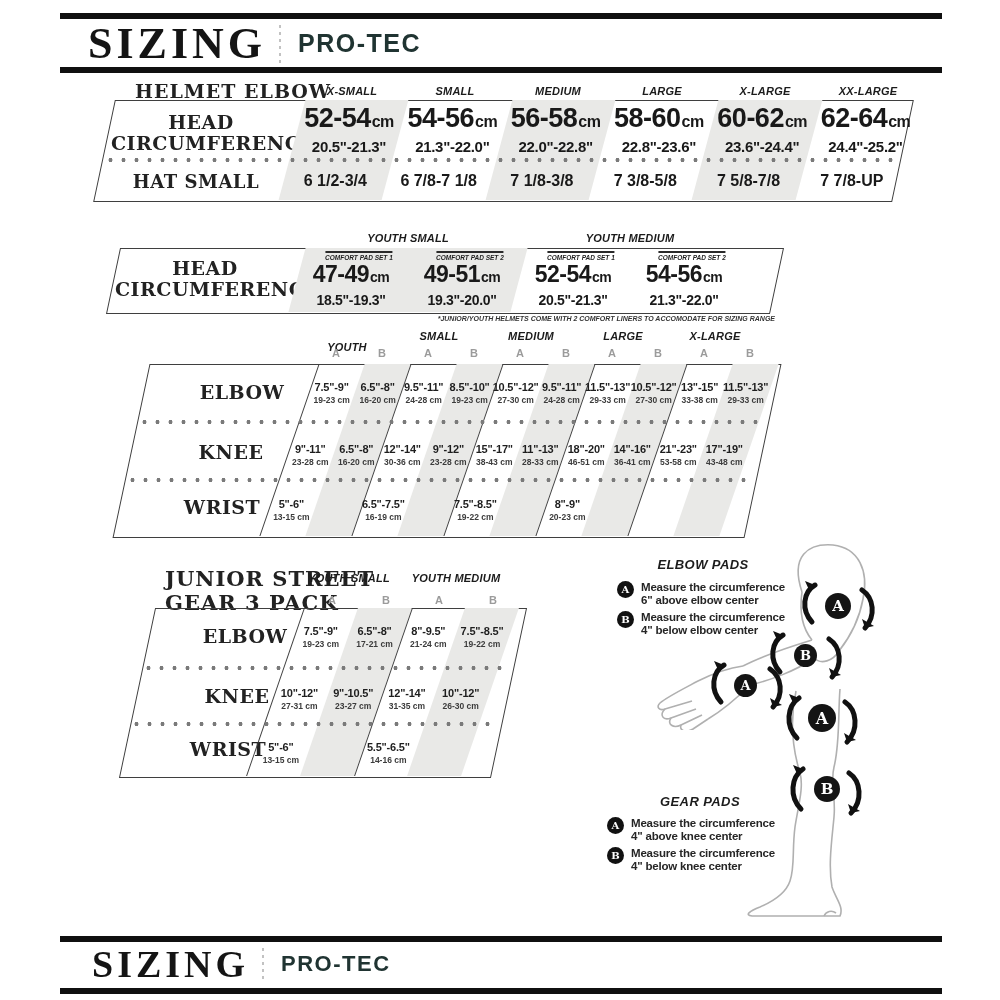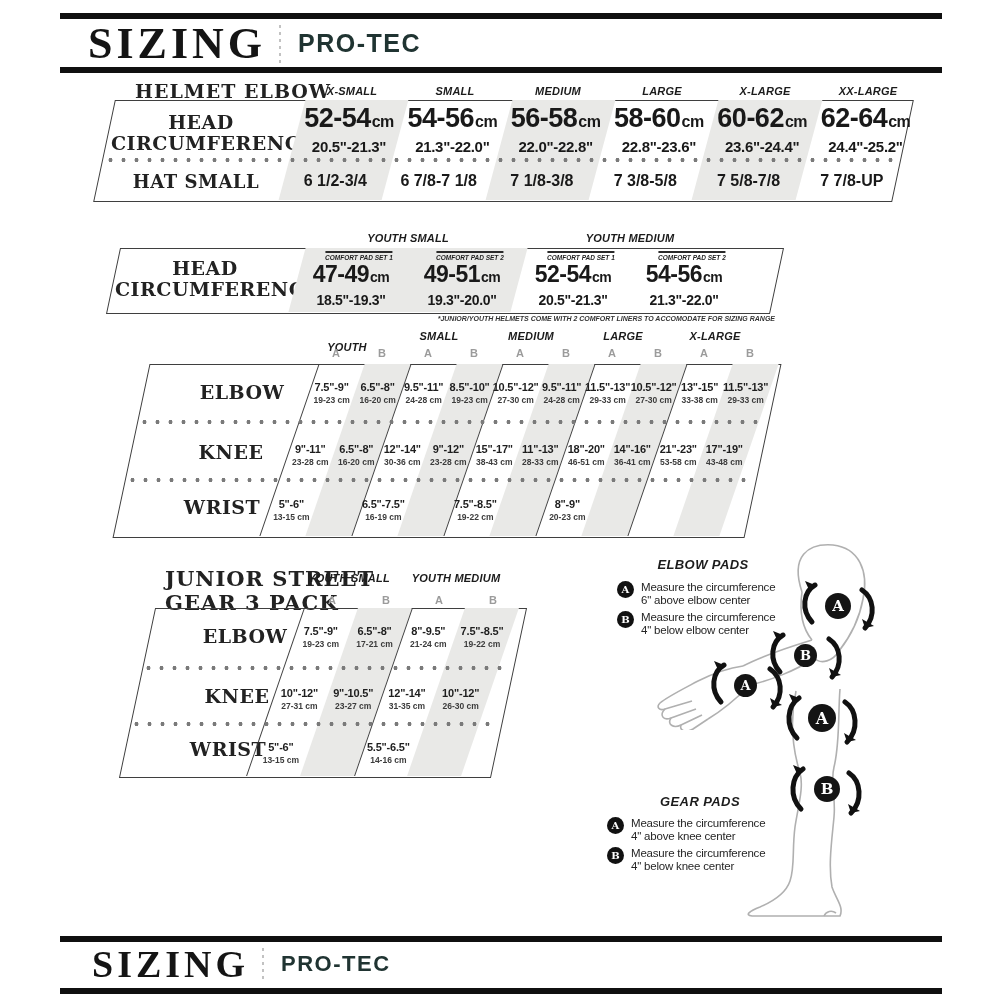--- a/index.html
+++ b/index.html
@@ -45,21 +45,21 @@
   .padset{font-size:6.5px;font-weight:bold;font-style:italic;color:#1e1e1e;
           border-top:2px solid #2a2a2a;padding-top:1px;white-space:nowrap;}
   .footnote{position:absolute;font-size:7px;font-weight:bold;font-style:italic;color:#333;text-align:right;}
   
   .pads-title{position:absolute;font-size:13px;font-weight:bold;font-style:italic;
               letter-spacing:.4px;text-align:center;white-space:nowrap;}
   .pitem{position:absolute;display:flex;gap:7px;align-items:flex-start;}
   .pbadge{width:17px;height:17px;border-radius:50%;background:#111;color:#fff;
           display:flex;align-items:center;justify-content:center;flex:0 0 17px;
           font-size:10px;font-weight:bold;font-family:"DejaVu Serif",serif;}
-  .ptext{font-size:11.5px;font-weight:normal;line-height:13px;color:#262626;letter-spacing:-.2px;}
+  .ptext{font-size:11.5px;font-weight:bold;line-height:13px;color:#262626;letter-spacing:-.2px;}
   .dbadge{position:absolute;border-radius:50%;background:#141414;color:#fff;
           display:flex;align-items:center;justify-content:center;
           font-family:"DejaVu Serif",serif;font-weight:bold;}
   svg{position:absolute;}
 </style>
 </head>
 <body>
 
 <div class="stage">
 

